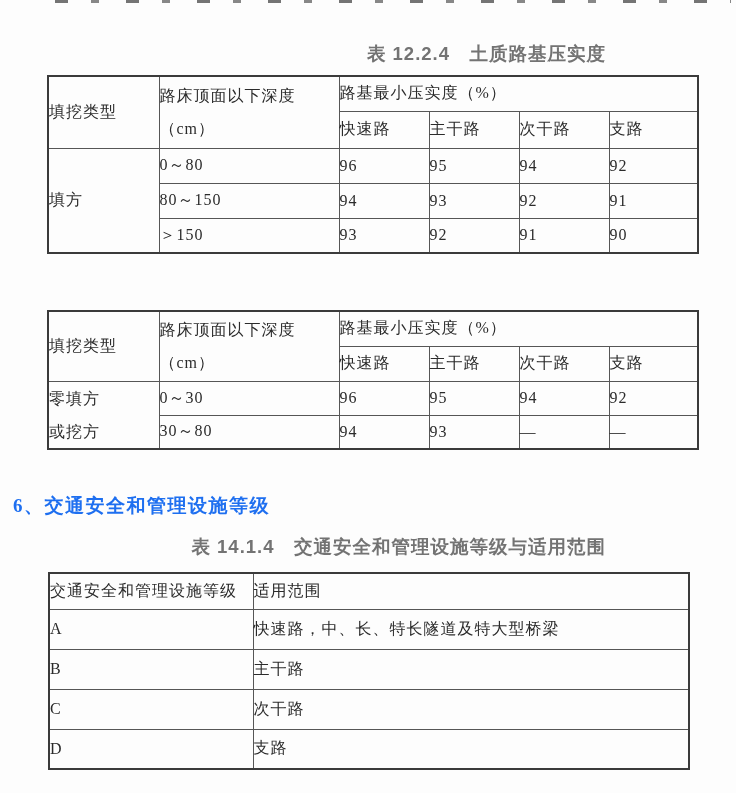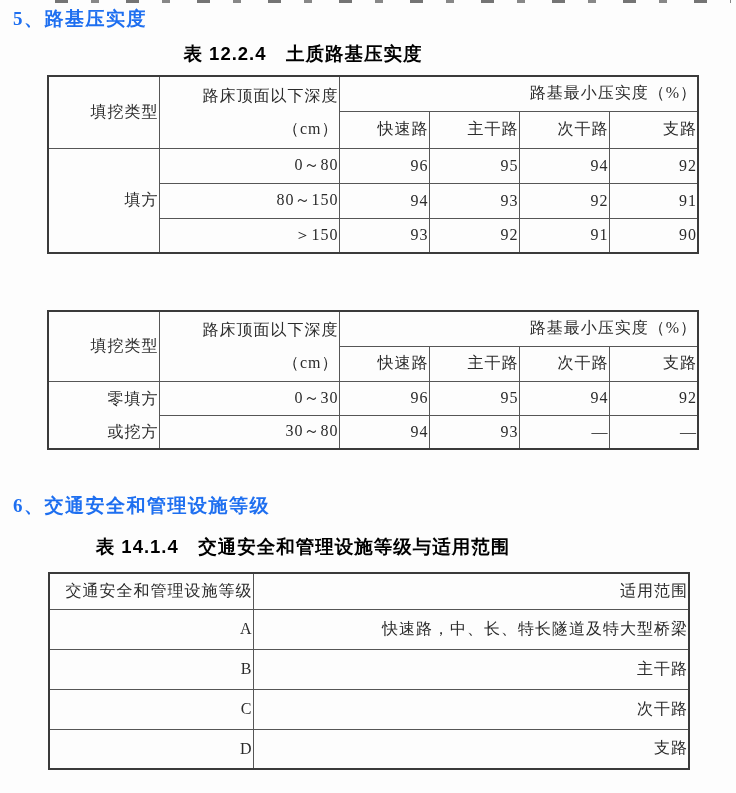--- a/index.html
+++ b/index.html
@@ -16,55 +16,54 @@
     position:absolute;left:55px;top:0;width:676px;height:3px;
     background:repeating-linear-gradient(90deg,#3a3a3a 0 13px,transparent 13px 36px,#555 36px 44px,transparent 44px 71px);
     opacity:.7;
   }
   .blue-heading{
     position:absolute;left:13px;
     font-size:19px;font-weight:600;color:#1e6ff0;
     letter-spacing:1.5px;white-space:pre;
   }
   .table-title{
-    position:absolute;left:0;width:606px;text-align:center;
+    position:absolute;left:0;width:606px;text-align:right;
     font-family:"Liberation Sans","DejaVu Sans",sans-serif;
-    font-size:18.5px;font-weight:700;color:#000000;
+    font-size:18.5px;font-weight:700;color:#737373;
     letter-spacing:1px;white-space:pre;
   }
   .table-title.plain{
     font-family:"Liberation Serif","DejaVu Serif",serif;
     font-weight:400;font-size:17.5px;letter-spacing:.5px;
   }
   table.grid{
     position:absolute;
     border-collapse:collapse;table-layout:fixed;
     font-size:16px;color:#2b2b2b;
   }
   table.grid td,table.grid th{
     border:1px solid #565656;
-    text-align:right;vertical-align:middle;
+    text-align:left;vertical-align:middle;
     padding:0;font-weight:400;
     letter-spacing:1px;
   }
   table.grid{border:2px solid #3b3b3b;}
   .two-line{line-height:33px;}
   .note-line{
     position:absolute;left:60px;
     font-size:15.5px;color:#2b2b2b;letter-spacing:1px;
   }
 </style>
 </head>
 <body>
 
 <div id="page">
 
   <div class="cutoff-strip"></div>
 
-  <div class="blue-heading" style="top:6px;">5、路基压实度</div>
 
   <div class="table-title" style="top:41px;">表 12.2.4　土质路基压实度</div>
 
   <table class="grid" style="left:47px;top:75px;width:650px;">
     <colgroup>
       <col style="width:111px">
         <col style="width:180px">
       <col style="width:90px">
         <col style="width:90px">
         <col style="width:90px">

